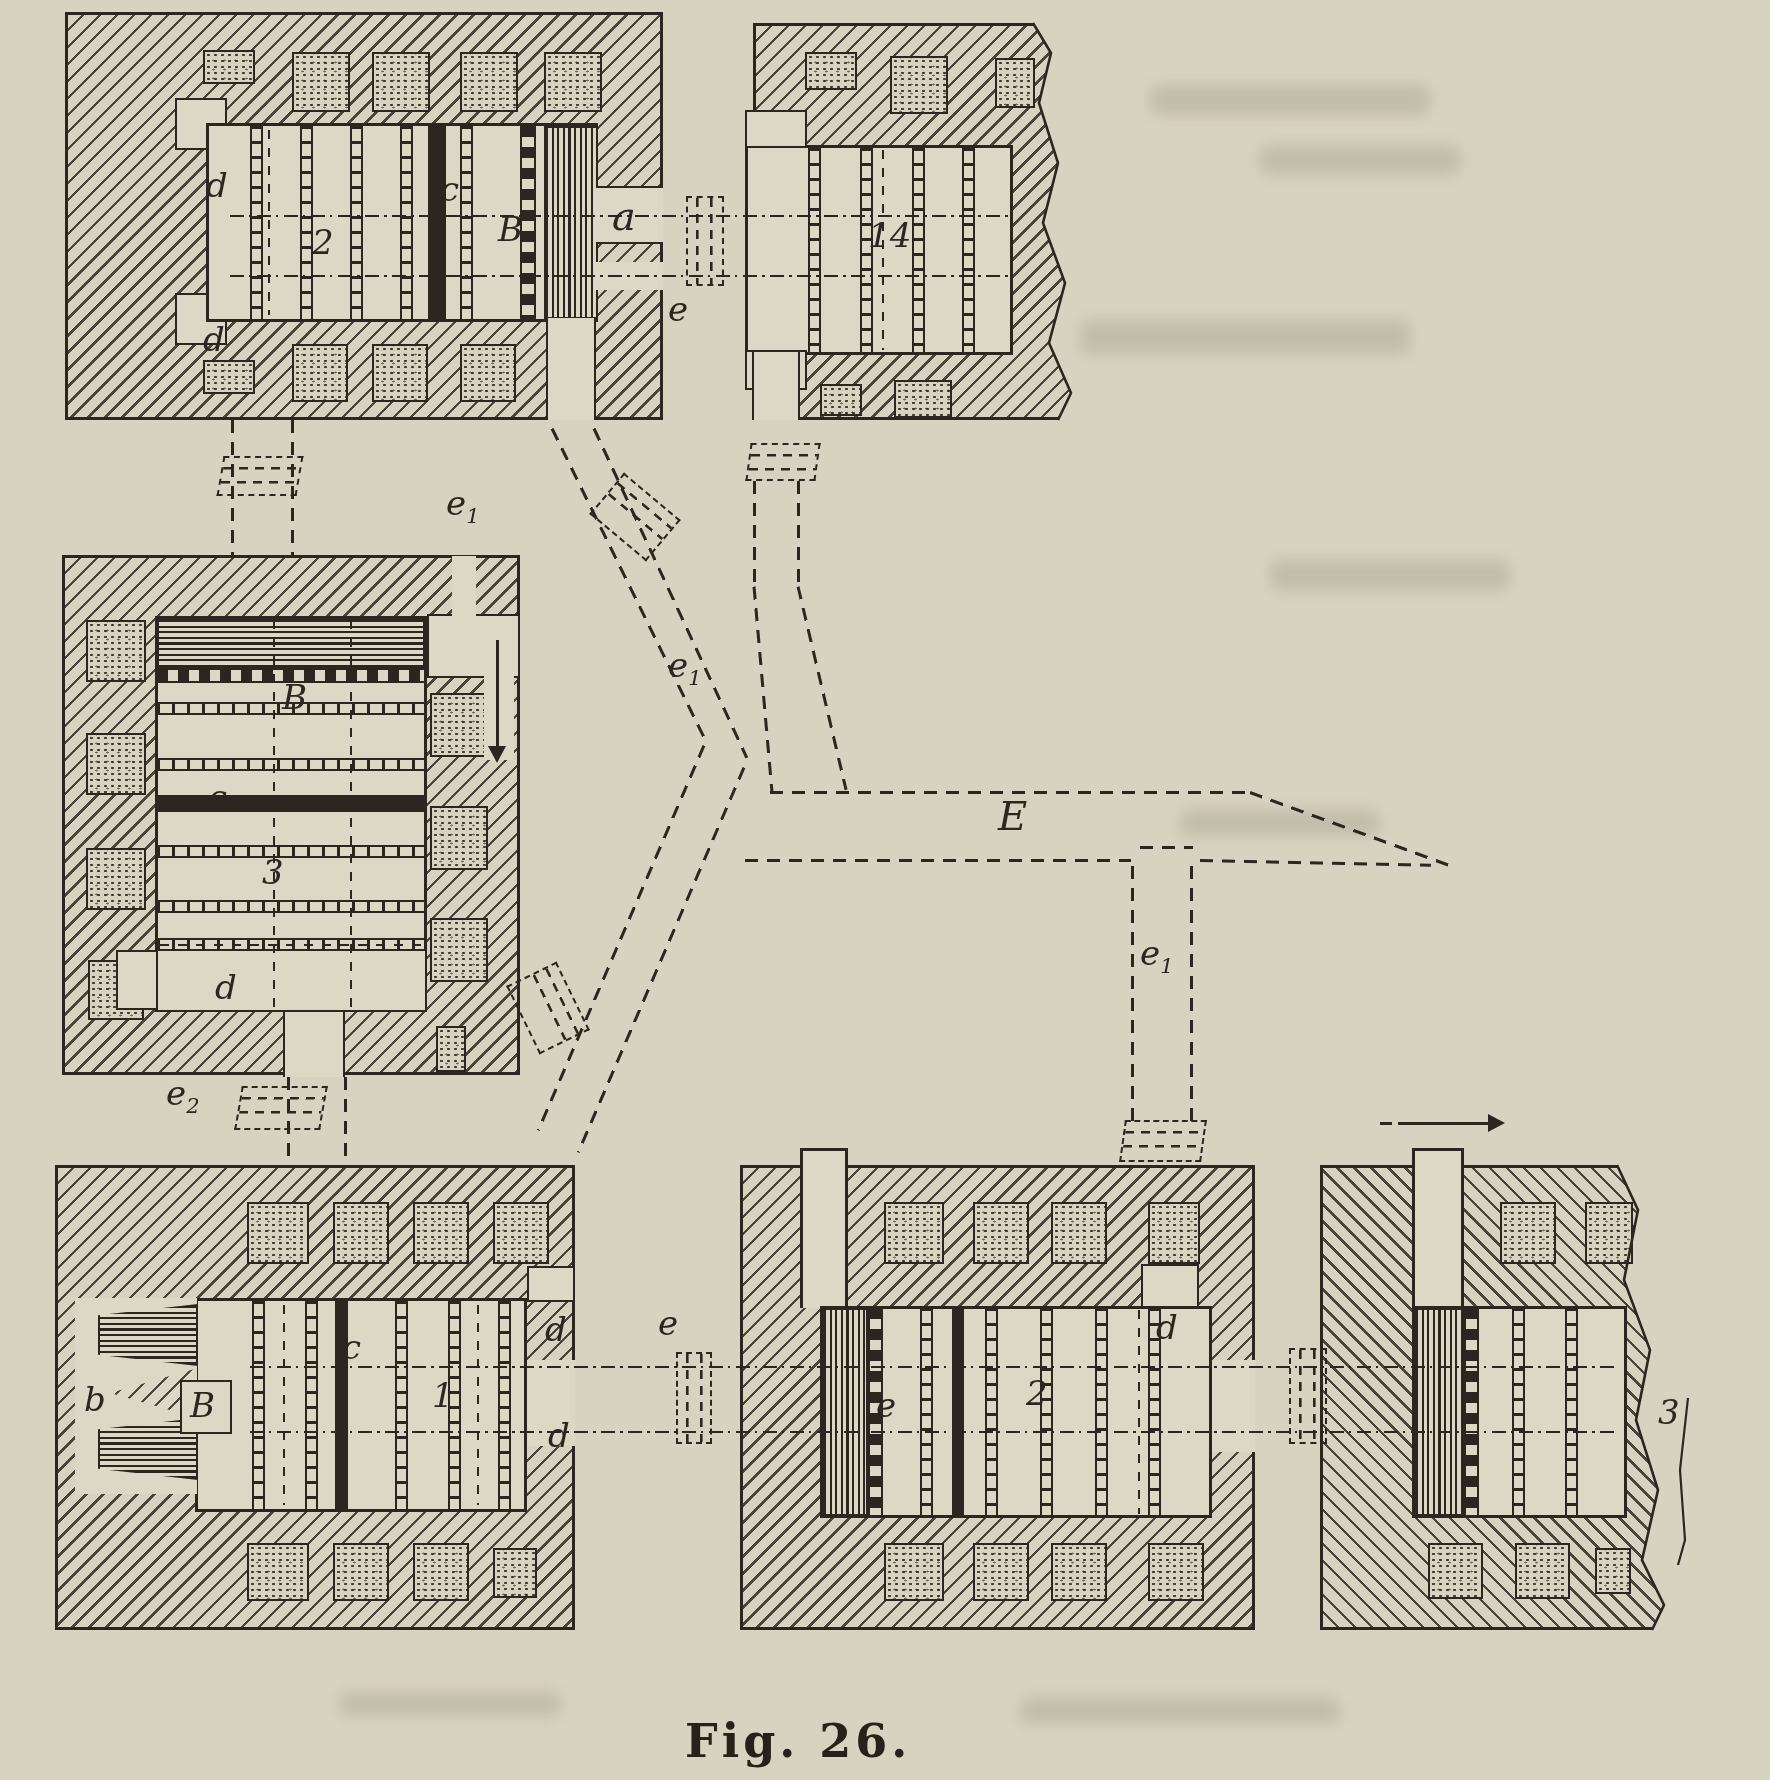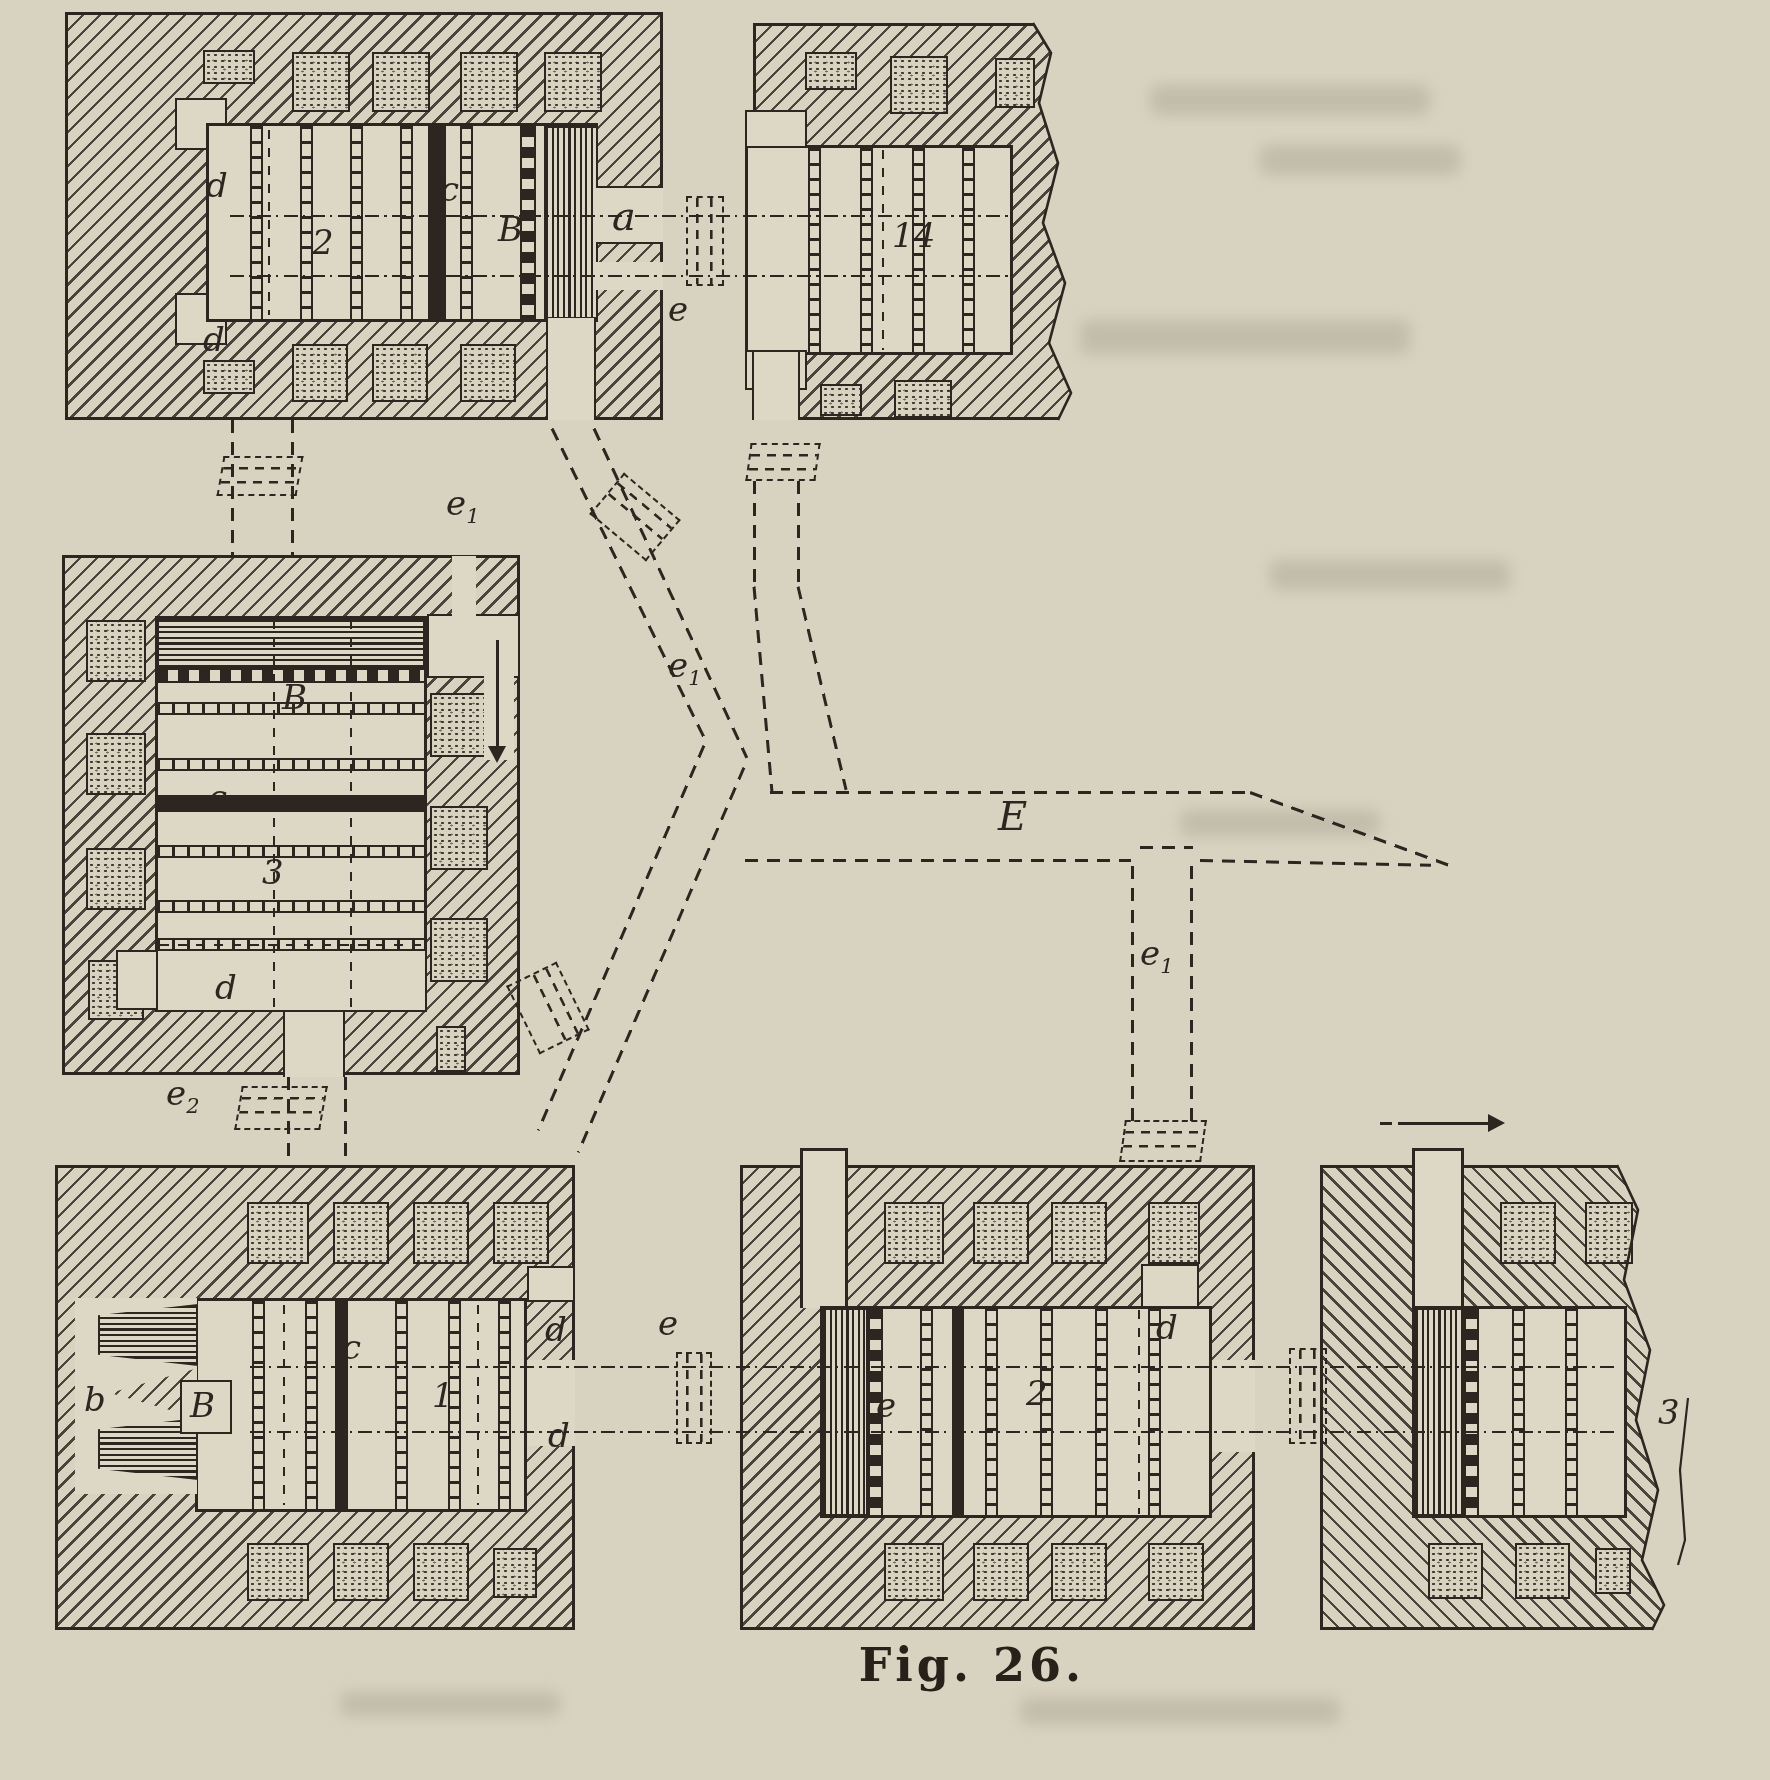--- a/index.html
+++ b/index.html
@@ -220,21 +220,21 @@
   <div class="a dk" style="left:1398px;top:1122px;width:92px;height:2.6px"></div>
   <div class="a ahr" style="left:1488px;top:1114px"></div>
 
   <span class="a lbl" style="left:206px;top:168px">d</span>
   <span class="a lbl" style="left:440px;top:172px">c</span>
   <span class="a lbl" style="left:498px;top:212px">B</span>
   <span class="a lbl" style="left:312px;top:225px">2</span>
   <span class="a lbl" style="left:203px;top:322px">d</span>
   <span class="a lbl big" style="left:612px;top:196px">a</span>
   <span class="a lbl" style="left:668px;top:292px">e</span>
-  <span class="a lbl" style="left:892px;top:218px">14</span>
+  <span class="a lbl" style="left:868px;top:218px">14</span>
 
   <span class="a lbl" style="left:446px;top:486px"><span>e</span><span class="sub">1</span></span>
   <span class="a lbl" style="left:668px;top:648px"><span>e</span><span class="sub">1</span></span>
   <span class="a lbl big" style="left:998px;top:796px">E</span>
   <span class="a lbl" style="left:1140px;top:936px"><span>e</span><span class="sub">1</span></span>
   <span class="a lbl" style="left:166px;top:1076px"><span>e</span><span class="sub">2</span></span>
 
   <span class="a lbl" style="left:282px;top:680px">B</span>
   <span class="a lbl" style="left:208px;top:780px">c</span>
   <span class="a lbl" style="left:262px;top:855px">3</span>
@@ -252,15 +252,15 @@
   <span class="a lbl" style="left:1026px;top:1376px">2</span>
   <span class="a lbl" style="left:1156px;top:1310px">d</span>
   <span class="a lbl" style="left:1658px;top:1395px">3</span>
 
   <svg width="1770" height="1780">
     <polyline points="1033,23 1051,53 1039,103 1058,163 1043,223 1065,283 1049,343 1071,393 1058,420" fill="none" stroke="#2b2620" stroke-width="2.6"></polyline>
     <polyline points="1617,1165 1638,1210 1624,1280 1650,1350 1636,1420 1658,1490 1642,1560 1664,1605 1652,1630" fill="none" stroke="#2b2620" stroke-width="2.6"></polyline>
     <polyline points="1688,1398 1680,1470 1685,1540 1678,1565" fill="none" stroke="#2b2620" stroke-width="2.2"></polyline>
   </svg>
 
-  <div class="a cap" style="left:685px;top:1638px;width:400px;text-align:right">Fig. 26.</div>
+  <div class="a cap" style="left:685px;top:1714px;width:400px;text-align:left">Fig. 26.</div>
 
 </div>
 
 </body></html>

